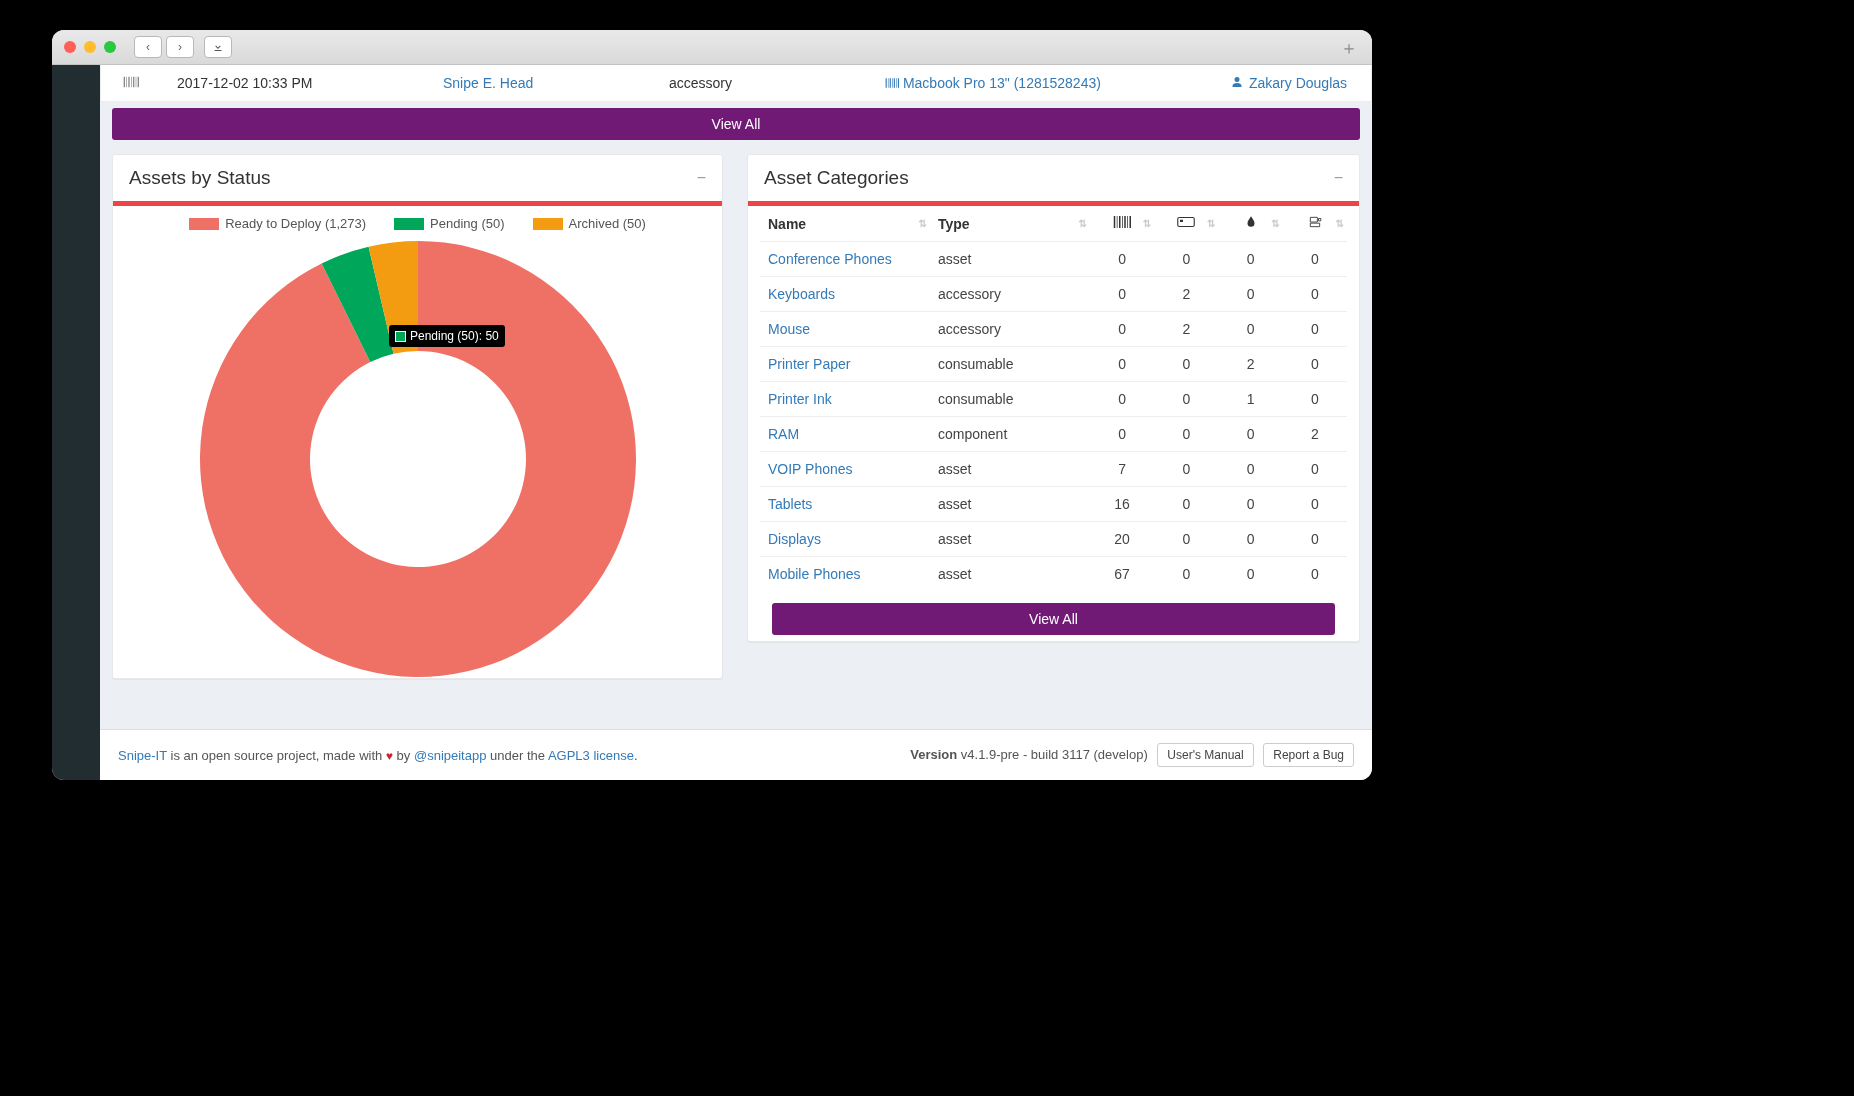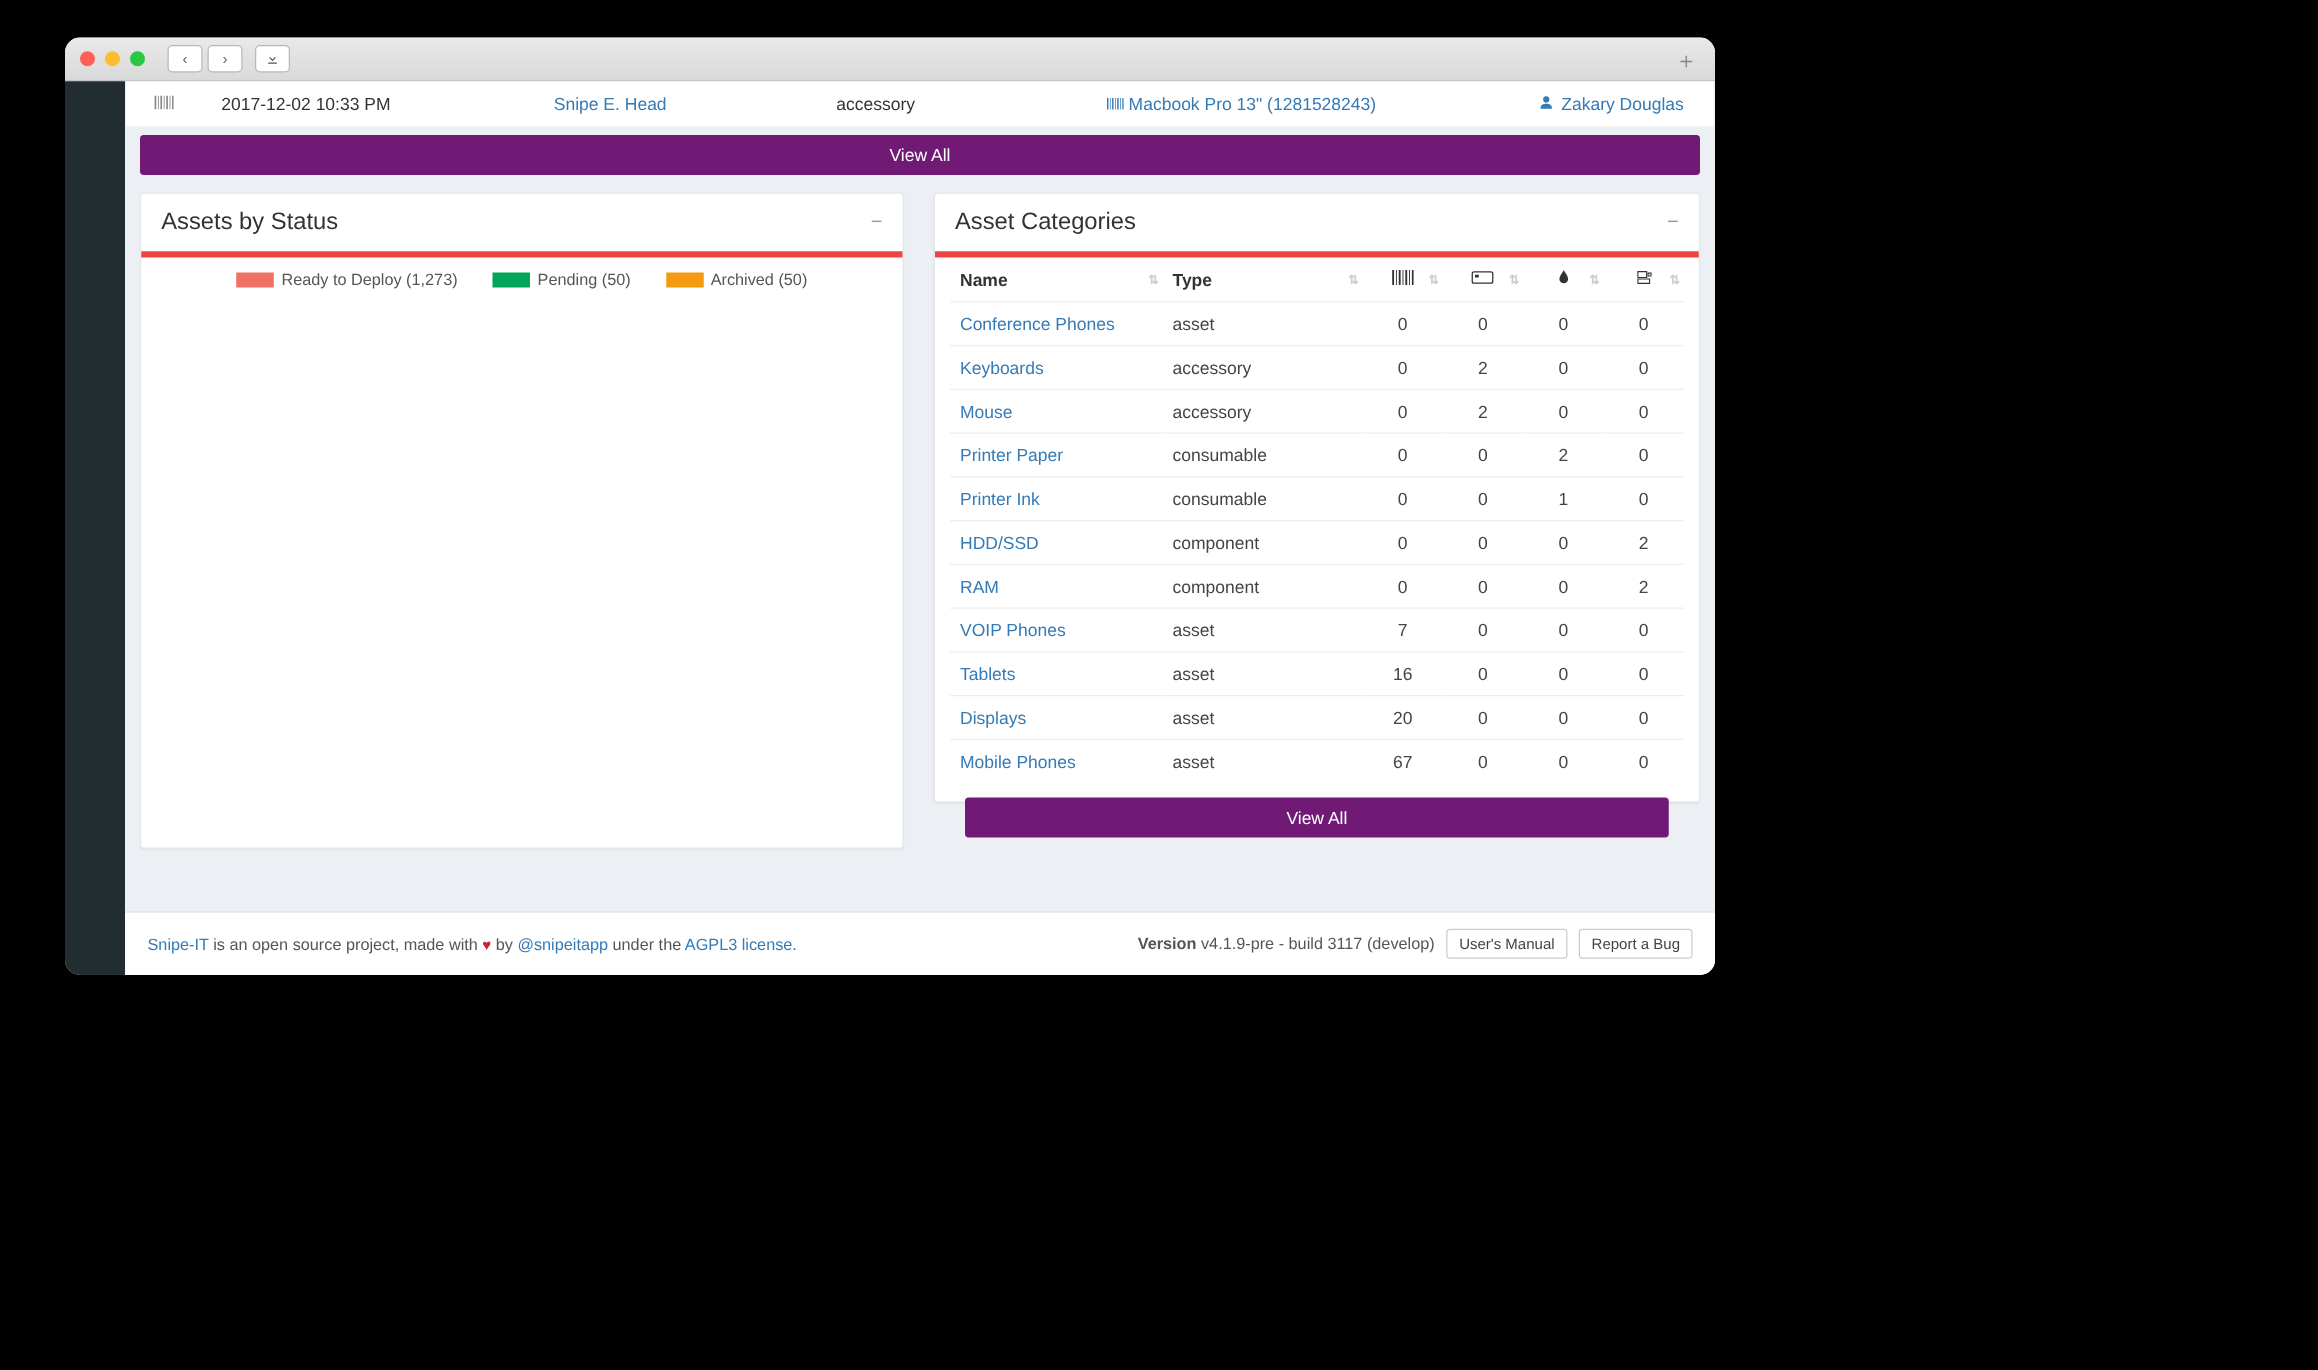--- a/index.html
+++ b/index.html
@@ -122,20 +122,31 @@
                 </div>
                 <div class="lg">
                   <span class="sw" style="background:#00a65a"></span>
                   <span>Pending (50)</span>
                 </div>
                 <div class="lg">
                   <span class="sw" style="background:#f39c12"></span>
                   <span>Archived (50)</span>
                 </div>
               </div>
+            <div class="donut-wrap">
+              <svg id="donut" width="440" height="440" viewBox="0 0 440 440">
+                  <path d="M 220 2 A 218 218 0 1 1 123.68360102656976 24.431210852061042 L 172.2836188571997 123.11270996340639 A 108 108 0 1 0 220 112 Z" fill="#ef7065"></path>
+                  <path d="M 123.68360102656976 24.431210852061042 A 218 218 0 0 1 170.55303868917053 7.6818471794619825 L 195.50334026802943 114.81486007055915 A 108 108 0 0 0 172.2836188571997 123.11270996340639 Z" fill="#00a65a"></path>
+                  <path d="M 170.55303868917053 7.6818471794619825 A 218 218 0 0 1 219.99999999999977 2 L 219.9999999999999 112 A 108 108 0 0 0 195.50334026802943 114.81486007055915 Z" fill="#f39c12"></path>
+                </svg>
+              <div class="tooltip">
+                <span class="tsw"></span>
+                <span>Pending (50): 50</span>
+              </div>
+            </div>
           </div>
         </div>
 
         <div class="box box-right">
           <div class="box-header">
             <div class="box-title">Asset Categories</div>
             <div class="collapse">−</div>
           </div>
           <div style="padding:0 12px 6px">
             <table class="tbl">
@@ -201,28 +212,20 @@
                   </tr>
                   <tr>
                     <td><a>Printer Ink</a></td>
                     <td>consumable</td>
                     <td class="num">0</td>
                     <td class="num">0</td>
                     <td class="num">1</td>
                     <td class="num">0</td>
                   </tr>
                   <tr>
-                    <td><a>HDD/SSD</a></td>
-                    <td>component</td>
-                    <td class="num">0</td>
-                    <td class="num">0</td>
-                    <td class="num">0</td>
-                    <td class="num">2</td>
-                  </tr>
-                  <tr>
                     <td><a>RAM</a></td>
                     <td>component</td>
                     <td class="num">0</td>
                     <td class="num">0</td>
                     <td class="num">0</td>
                     <td class="num">2</td>
                   </tr>
                   <tr>
                     <td><a>VOIP Phones</a></td>
                     <td>asset</td>

